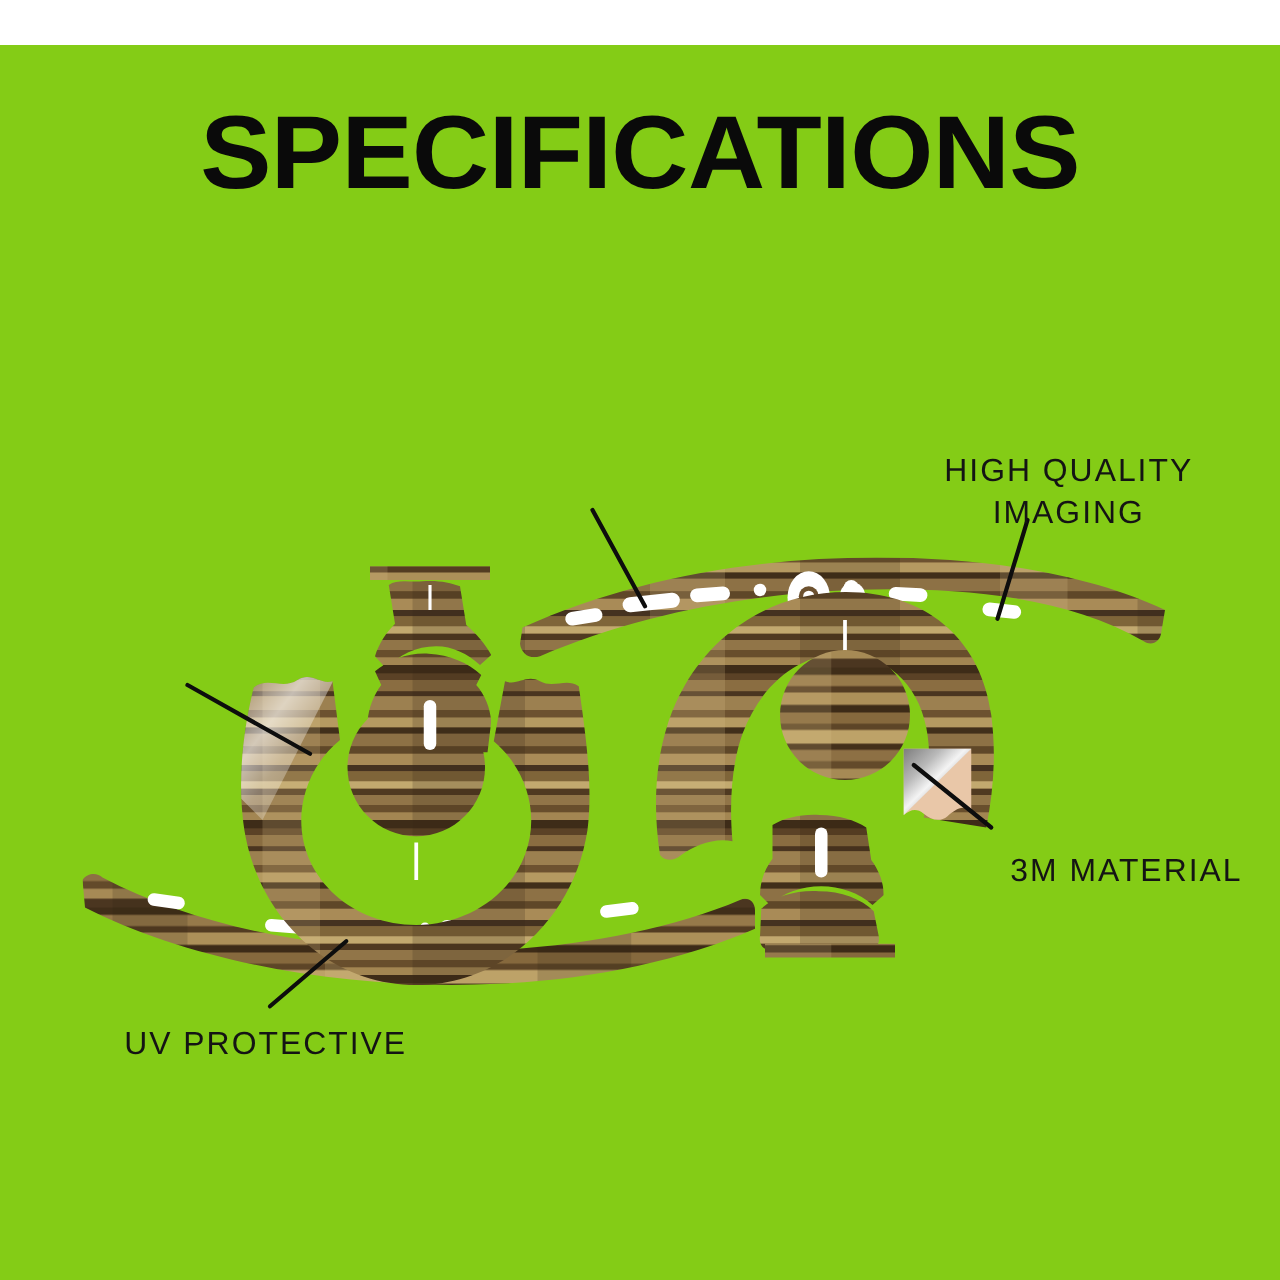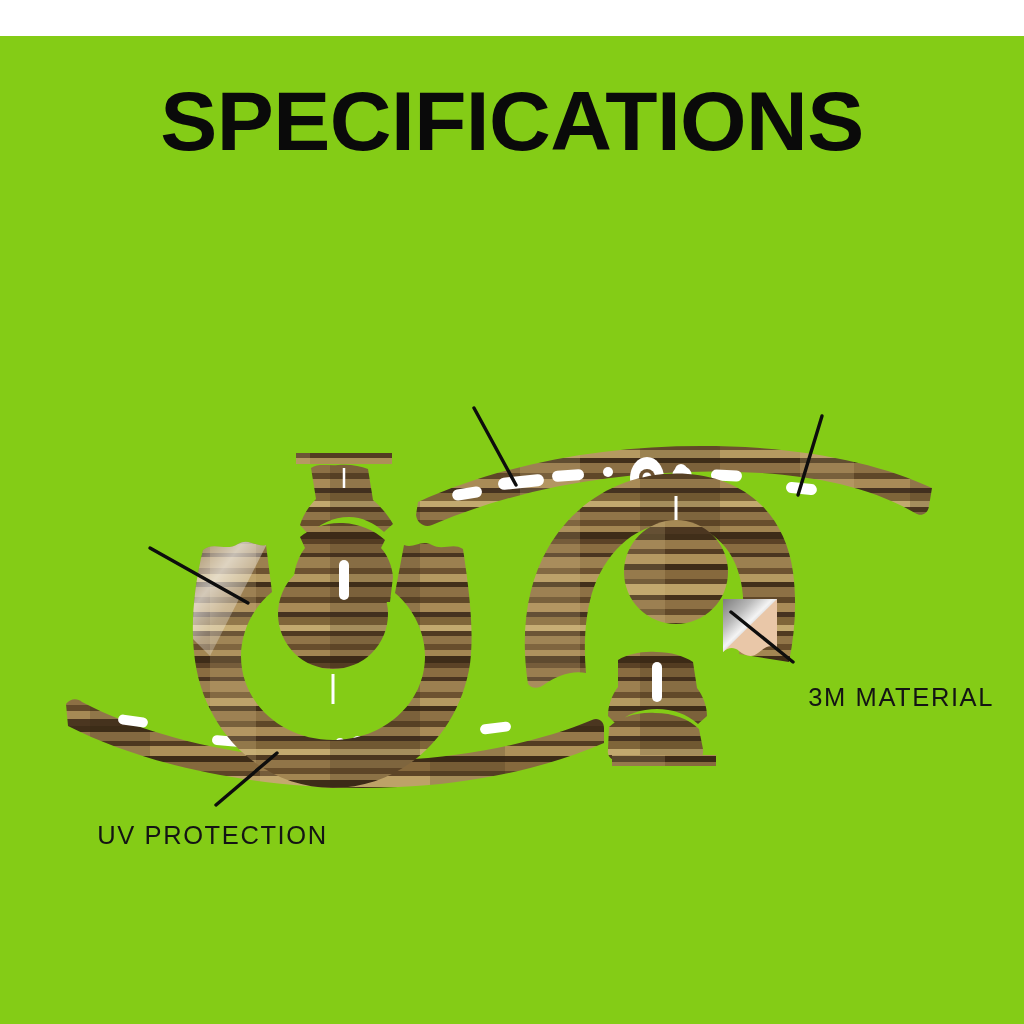--- a/index.html
+++ b/index.html
@@ -367,18 +367,20 @@
       <line x1="150" y1="512" x2="248" y2="567"></line>
       <line x1="474" y1="372" x2="516" y2="449"></line>
       <line x1="822" y1="380" x2="798" y2="459"></line>
       <line x1="793" y1="626" x2="731" y2="576"></line>
       <line x1="216" y1="769" x2="277" y2="717"></line>
     </g>
   </svg>
 
 
 
+  <div class="label l-hq">HIGH QUALITY
+IMAGING</div>
 
   <div class="label l-3m">3M MATERIAL</div>
 
-  <div class="label l-uv">UV PROTECTION</div>
+  <div class="label l-uv">UV PROTECTIVE</div>
 
 </div>
 
 </body></html>

